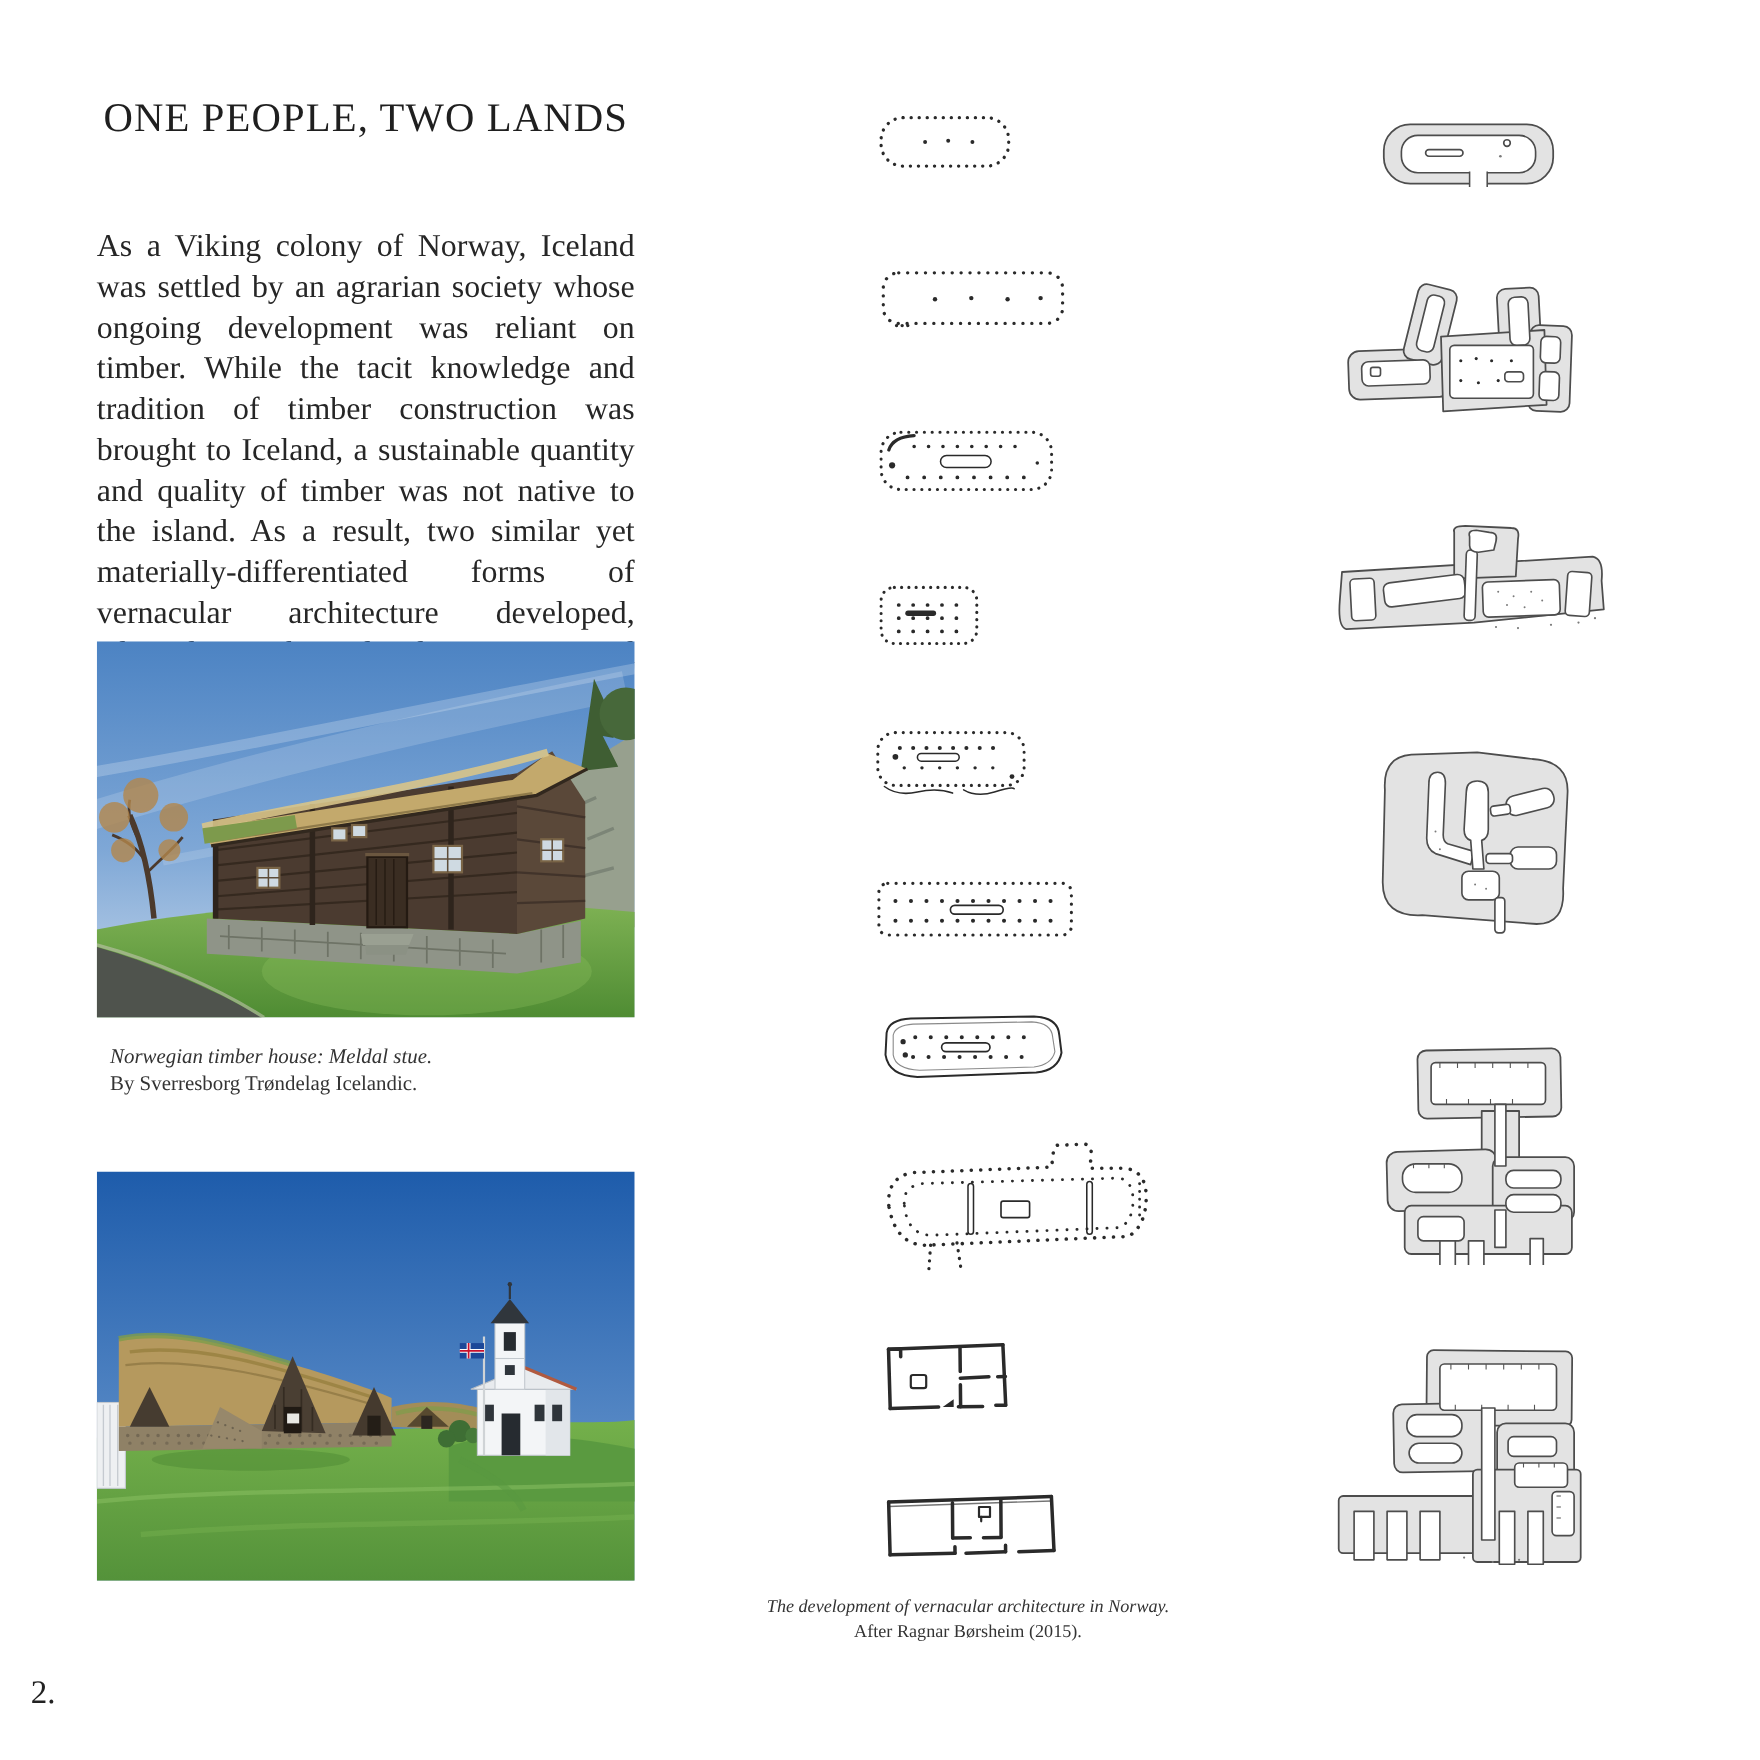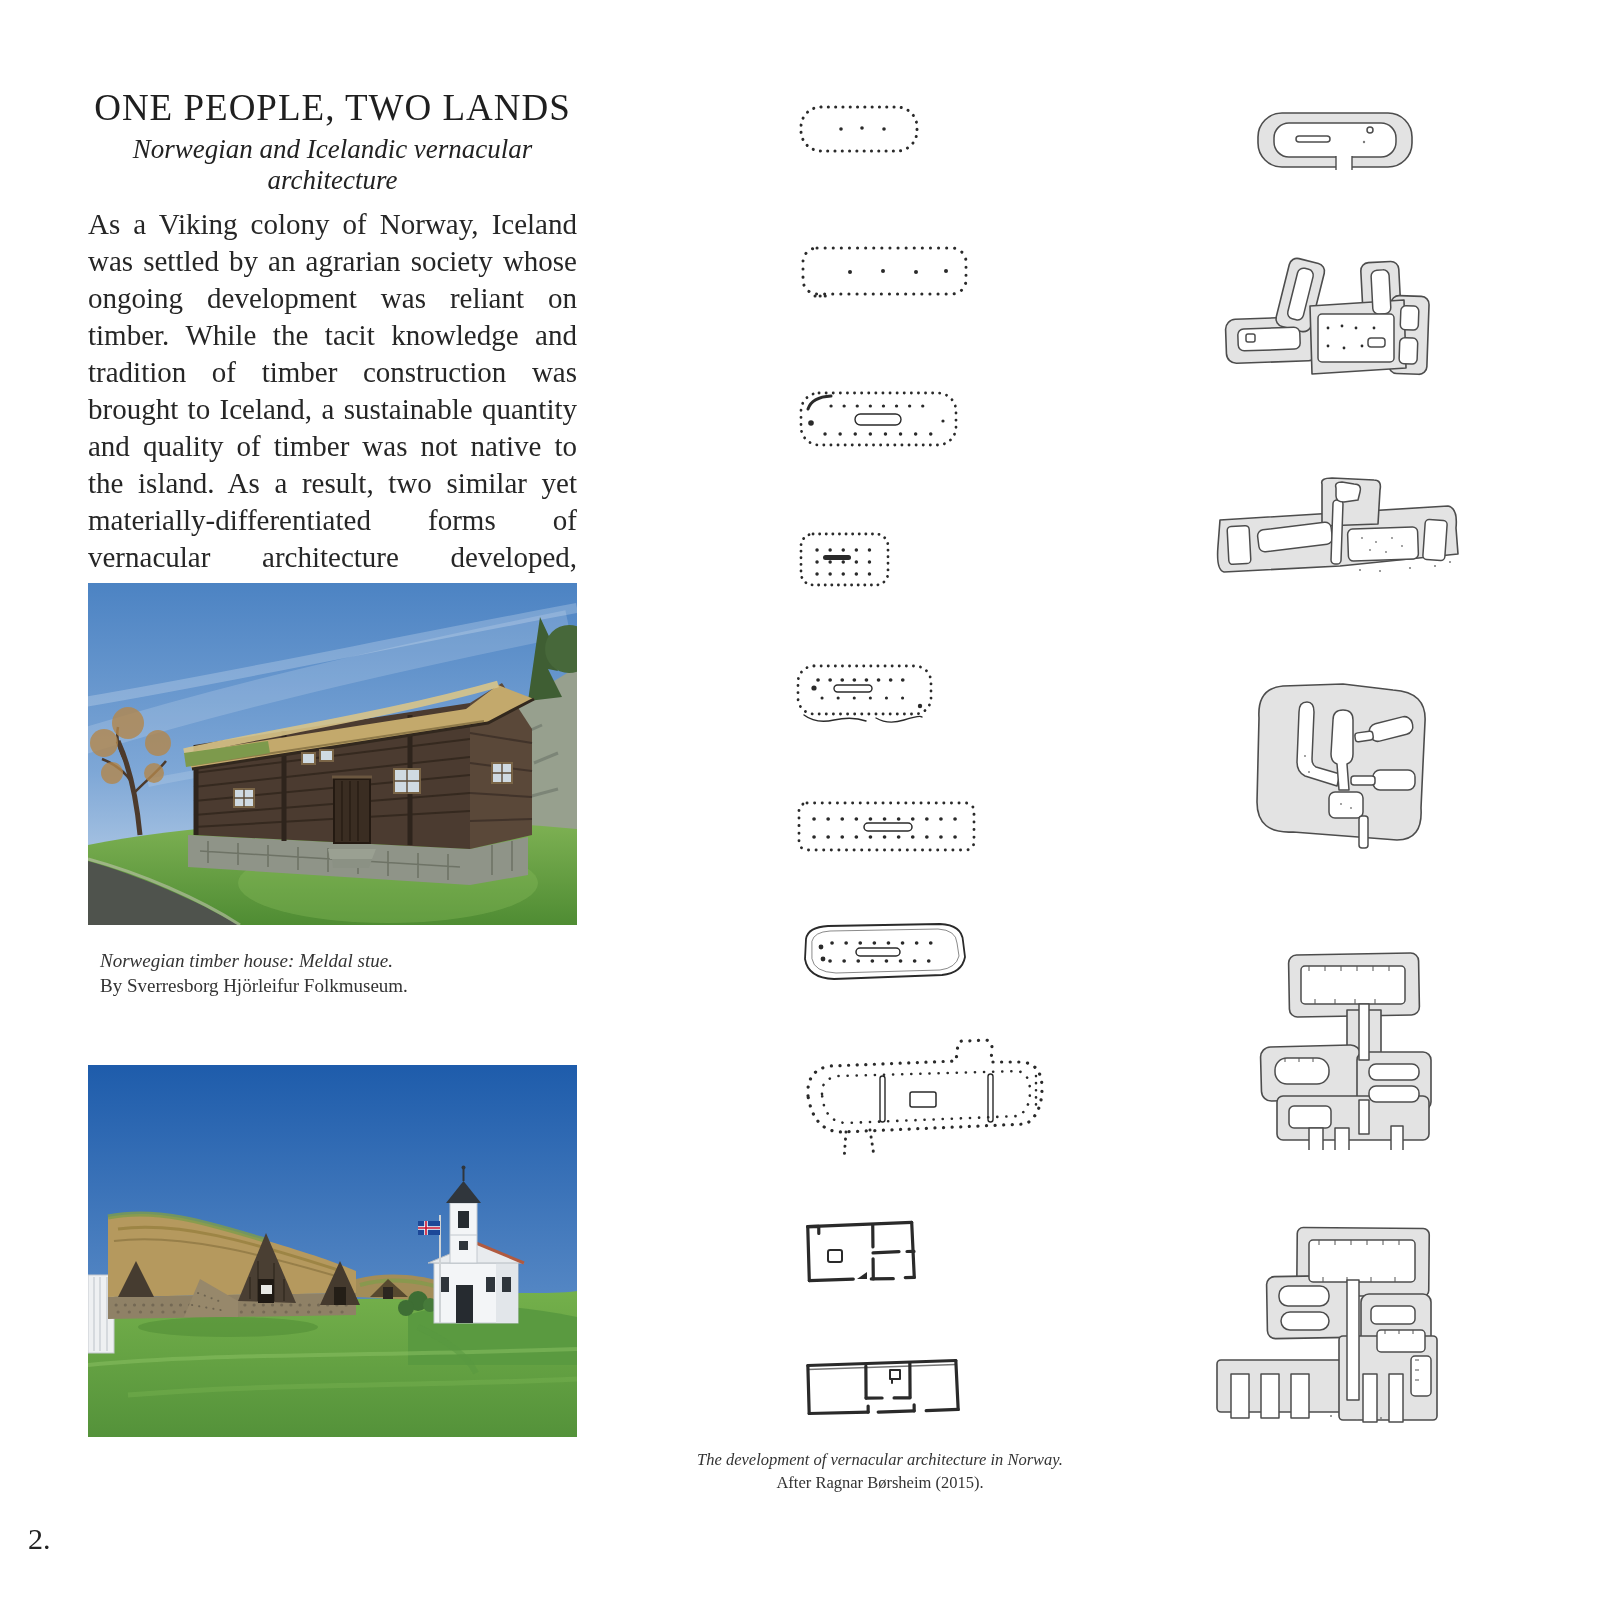--- a/index.html
+++ b/index.html
@@ -27,21 +27,20 @@
   .w{fill:#ffffff;stroke:#4d4d4d;stroke-width:1.5;stroke-linejoin:round;}
   .tick{stroke:#555;stroke-width:1;fill:none;}
   .spk{fill:#7a7a7a;stroke:none;}
 </style>
 </head>
 <body>
 
 <div class="page">
 
   <div class="abs title">ONE PEOPLE, TWO LANDS</div>
-  <div class="abs subtitle">Norwegian and Icelandic vernacular architecture</div>
   <div class="abs bodytext">As a Viking colony of Norway, Iceland was settled by an agrarian society whose ongoing development was reliant on timber. While the tacit knowledge and tradition of timber construction was brought to Iceland, a sustainable quantity and quality of timber was not native to the island. As a result, two similar yet materially-differentiated forms of vernacular architecture developed, adapted to their local contexts and climates.</div>
 
   <div class="abs photo" style="top:583px;height:342px;">
     <svg viewBox="0 0 489 342" preserveAspectRatio="none">
       <defs>
         <linearGradient id="p1sky" x1="0" y1="0" x2="0" y2="1">
           <stop offset="0" stop-color="#4c83c3"></stop>
             <stop offset=".55" stop-color="#7ea7d6"></stop>
             <stop offset="1" stop-color="#c8d9ec"></stop>
         </linearGradient>
@@ -100,21 +99,21 @@
         <rect x="306" y="186" width="26" height="24"></rect>
         <rect x="404" y="180" width="20" height="20"></rect>
       </g>
       <path d="M156,206 v18 M146,215 h20 M319,186 v24 M306,198 h26 M414,180 v20 M404,190 h20" stroke="#5d4c38" stroke-width="1.4" fill="none"></path>
       <path d="M240,266 h48 l-4,10 h-42 Z" fill="#9aa092"></path>
       <path d="M244,276 h40 l-3,9 h-36 Z" fill="#8b9184"></path>
     </svg>
   </div>
   <div class="abs cap" style="left:88px;top:948px;margin-left:12px;">
     <div class="it">Norwegian timber house: Meldal stue.</div>
-    <div>By Sverresborg Hjörleifur Folkmuseum.</div>
+    <div>By Sverresborg Trøndelag Icelandic.</div>
   </div>
 
   <div class="abs photo" style="top:1065px;height:372px;">
     <svg viewBox="0 0 489 372" preserveAspectRatio="none">
       <defs>
         <linearGradient id="p2sky" x1="0" y1="0" x2="0" y2="1">
           <stop offset="0" stop-color="#1e5cab"></stop>
             <stop offset=".7" stop-color="#5b8cc7"></stop>
             <stop offset="1" stop-color="#8fb2da"></stop>
         </linearGradient>

